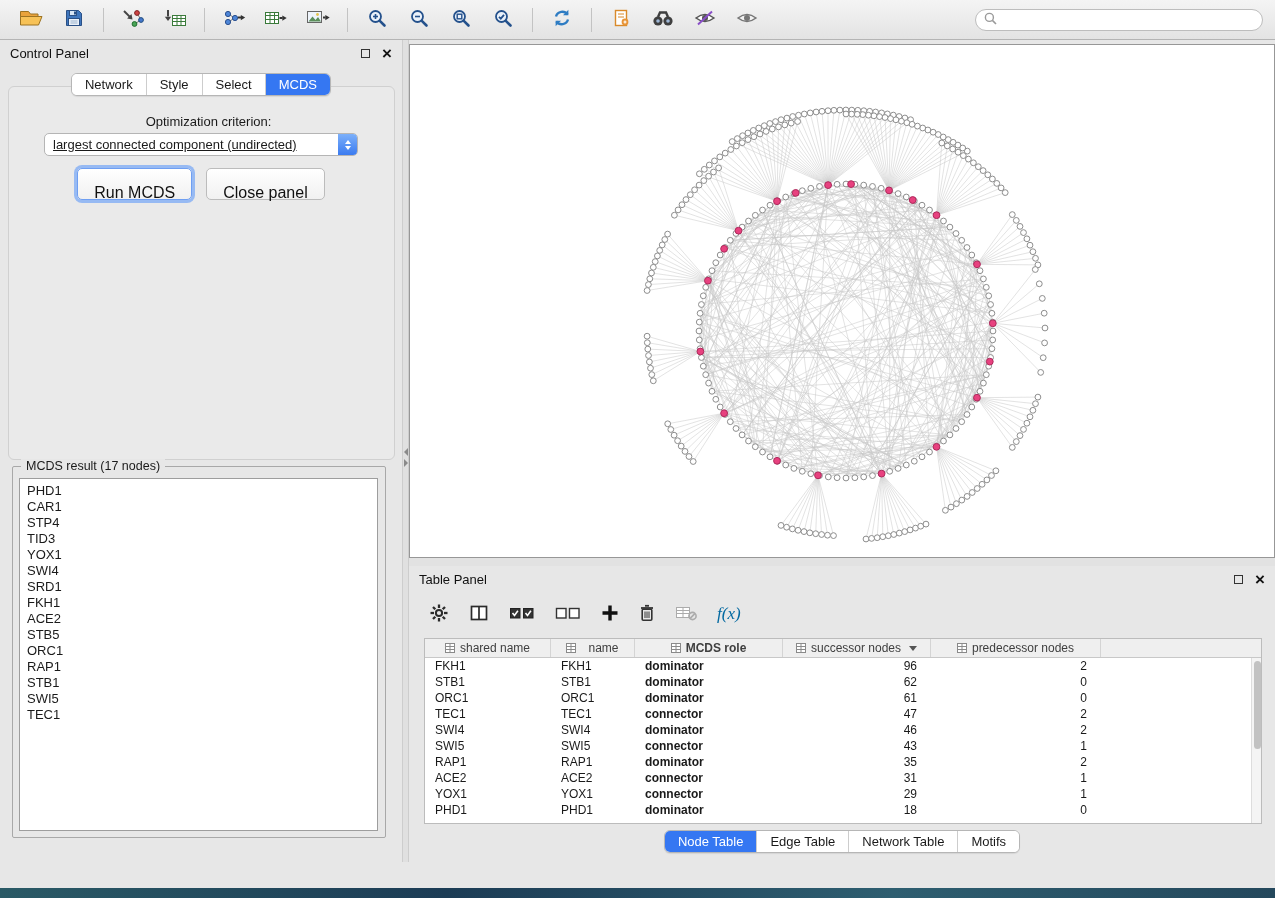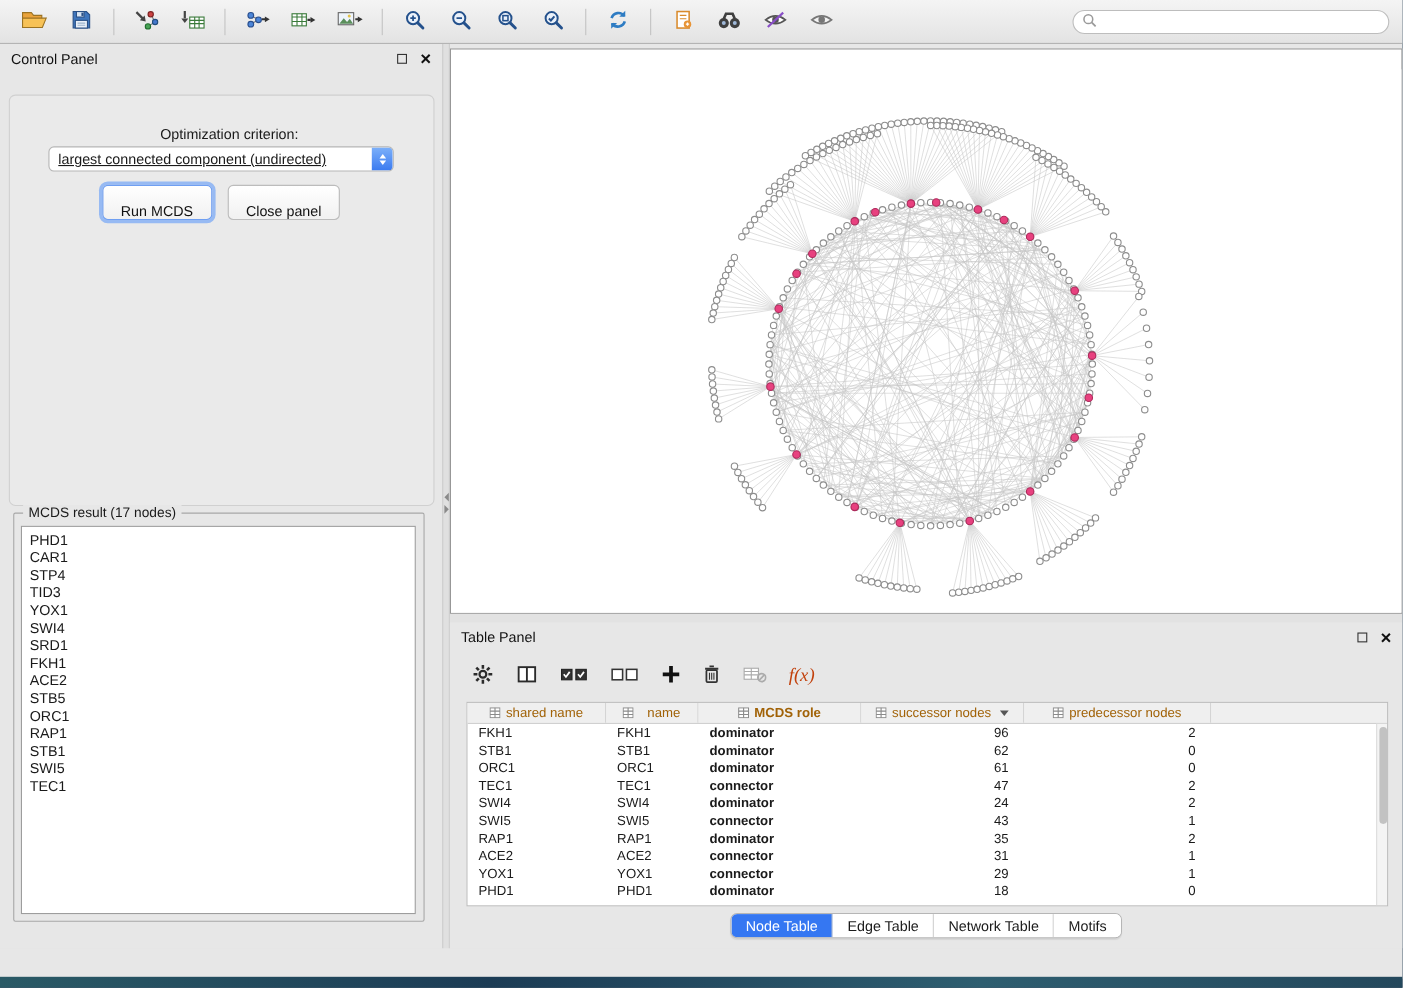--- a/index.html
+++ b/index.html
@@ -36,21 +36,21 @@
   .seg button.active{background:#3577f2;color:#fff;}
   .cp-label{position:absolute;left:15px;right:0;top:74px;text-align:center;font-size:13px;}
   .combo{position:absolute;left:44px;top:93px;width:314px;height:23px;background:#fff;border:1px solid #b5b5b5;border-radius:5px;
     display:flex;align-items:center;overflow:hidden;}
   .combo .txt{flex:1;padding:0 8px;font-size:13px;white-space:nowrap;text-decoration:underline;}
   .combo .cap{width:19px;align-self:stretch;background:linear-gradient(#7cb0fa,#3b7bf0);display:flex;flex-direction:column;
     align-items:center;justify-content:center;gap:2px;}
   .tri-up{width:0;height:0;border-left:3.5px solid transparent;border-right:3.5px solid transparent;border-bottom:4.5px solid #fff;}
   .tri-down{width:0;height:0;border-left:3.5px solid transparent;border-right:3.5px solid transparent;border-top:4.5px solid #fff;}
   .btn-row{position:absolute;left:0;right:0;top:128px;display:flex;justify-content:center;gap:14px;}
-  .mac-btn{background:linear-gradient(#ffffff,#f1f1f1);border:1px solid #bcbcbc;border-radius:5px;font-size:13px;height:23px;padding:15px 16px;color:#111;}
+  .mac-btn{background:linear-gradient(#ffffff,#f1f1f1);border:1px solid #bcbcbc;border-radius:5px;font-size:16px;height:23px;padding:15px 16px;color:#111;}
   .focus-ring{box-shadow:0 0 0 3px rgba(82,145,250,.55);border-color:#6f9ff2;}
   .result-group{position:absolute;left:12px;right:16px;top:426px;height:372px;border:1px solid #a8a8a8;border-radius:2px;}
   .result-legend{position:absolute;top:-8px;left:8px;background:#e7e7e7;padding:0 5px;font-size:12.5px;}
   .result-list{position:absolute;left:6px;right:7px;top:11px;bottom:6px;background:#fff;border:1px solid #9d9d9d;padding:4px 0;overflow:hidden;}
   .result-list .li{font-size:13px;line-height:16px;padding-left:7px;}
 
   
   .v-split{position:absolute;left:402px;top:40px;width:7px;height:822px;background:#e0e0e0;border-left:1px solid #cdcdcd;border-right:1px solid #cdcdcd;}
   .v-split .arrows{position:absolute;left:0;top:408px;display:flex;flex-direction:column;gap:3px;align-items:center;width:100%;}
   .arr-l{width:0;height:0;border-top:4px solid transparent;border-bottom:4px solid transparent;border-right:4px solid #8a8a8a;}
@@ -66,23 +66,23 @@
   .net-title .title{margin:0 auto;}
   .net-canvas{position:absolute;left:0;top:18px;width:864px;height:494px;background:#fff;}
   #net-svg line{stroke:#c7c7c7;stroke-width:0.6;opacity:.85;}
   #net-svg circle.leaf{fill:#fff;stroke:#8d8d8d;stroke-width:1;}
   #net-svg circle.hub{fill:#e8417f;stroke:#ae2a5c;stroke-width:1;}
 
   
   .table-panel{position:absolute;left:409px;top:566px;width:866px;height:296px;background:#e7e7e7;}
   .tp-toolbar{position:absolute;left:0;right:0;top:26px;height:44px;display:flex;align-items:center;gap:20px;padding:0 20px;}
   .tp-btn{background:transparent;border:none;display:flex;align-items:center;justify-content:center;}
-  .fx{font-family:"Liberation Serif",serif;font-style:italic;font-size:17px;color:#c2410c;}
+  .fx{font-family:"Liberation Serif",serif;font-style:italic;font-size:17px;color:#0369a1;}
   .data-table{position:absolute;left:15px;right:13px;top:72px;height:186px;background:#fff;border:1px solid #bcbcbc;overflow:hidden;}
-  .thead{display:flex;height:19px;background:#efefef;border-bottom:1px solid #c8c8c8;font-size:12px;color:#a16207;}
+  .thead{display:flex;height:19px;background:#efefef;border-bottom:1px solid #c8c8c8;font-size:12px;color:#404040;}
   .th{display:flex;align-items:center;justify-content:center;gap:5px;border-right:1px solid #d4d4d4;background:#efefef;}
   .c0{width:126px;}.c1{width:84px;gap:12px;}.c2{width:148px;font-weight:bold;}.c3{width:148px;}.c4{width:170px;}
   .cfill{flex:1;border-right:none;}
   .chev{width:0;height:0;border-left:4px solid transparent;border-right:4px solid transparent;border-top:5px solid #555;margin-left:3px;}
   .tbody{position:absolute;left:0;right:10px;top:19px;bottom:0;}
   .trow{display:flex;height:16px;align-items:center;font-size:12px;}
   .td{padding:0 10px;white-space:nowrap;overflow:hidden;}
   .num{text-align:right;padding-right:14px;}
   .vscroll{position:absolute;right:0;top:19px;bottom:0;width:10px;background:#f4f4f4;border-left:1px solid #ddd;}
   .vthumb{position:absolute;left:1.5px;width:7px;top:3px;height:88px;background:#c2c2c2;border-radius:4px;}
@@ -272,20 +272,28 @@
 
   <div class="control-panel">
     <div class="panel-head">
       <span>Control Panel</span>
       <span class="ph-controls">
         <span class="float-ico"></span>
         <span class="close-ico">×</span>
       </span>
     </div>
     <div class="tab-view"></div>
+    <div class="seg-wrap">
+      <div class="seg">
+        <button>Network</button>
+        <button>Style</button>
+        <button>Select</button>
+        <button class="active">MCDS</button>
+      </div>
+    </div>
     <div class="cp-label">Optimization criterion:</div>
     <div class="combo">
       <span class="txt">largest connected component (undirected)</span>
       <span class="cap">
           <span class="tri-up"></span>
           <span class="tri-down"></span>
         </span>
     </div>
     <div class="btn-row">
       <button class="mac-btn focus-ring">Run MCDS</button>
@@ -1334,21 +1342,21 @@
             <div class="td c0">TEC1</div>
             <div class="td c1">TEC1</div>
             <div class="td c2">connector</div>
             <div class="td c3 num">47</div>
             <div class="td c4 num">2</div>
           </div>
         <div class="trow">
             <div class="td c0">SWI4</div>
             <div class="td c1">SWI4</div>
             <div class="td c2">dominator</div>
-            <div class="td c3 num">24</div>
+            <div class="td c3 num">46</div>
             <div class="td c4 num">2</div>
           </div>
         <div class="trow">
             <div class="td c0">SWI5</div>
             <div class="td c1">SWI5</div>
             <div class="td c2">connector</div>
             <div class="td c3 num">43</div>
             <div class="td c4 num">1</div>
           </div>
         <div class="trow">

